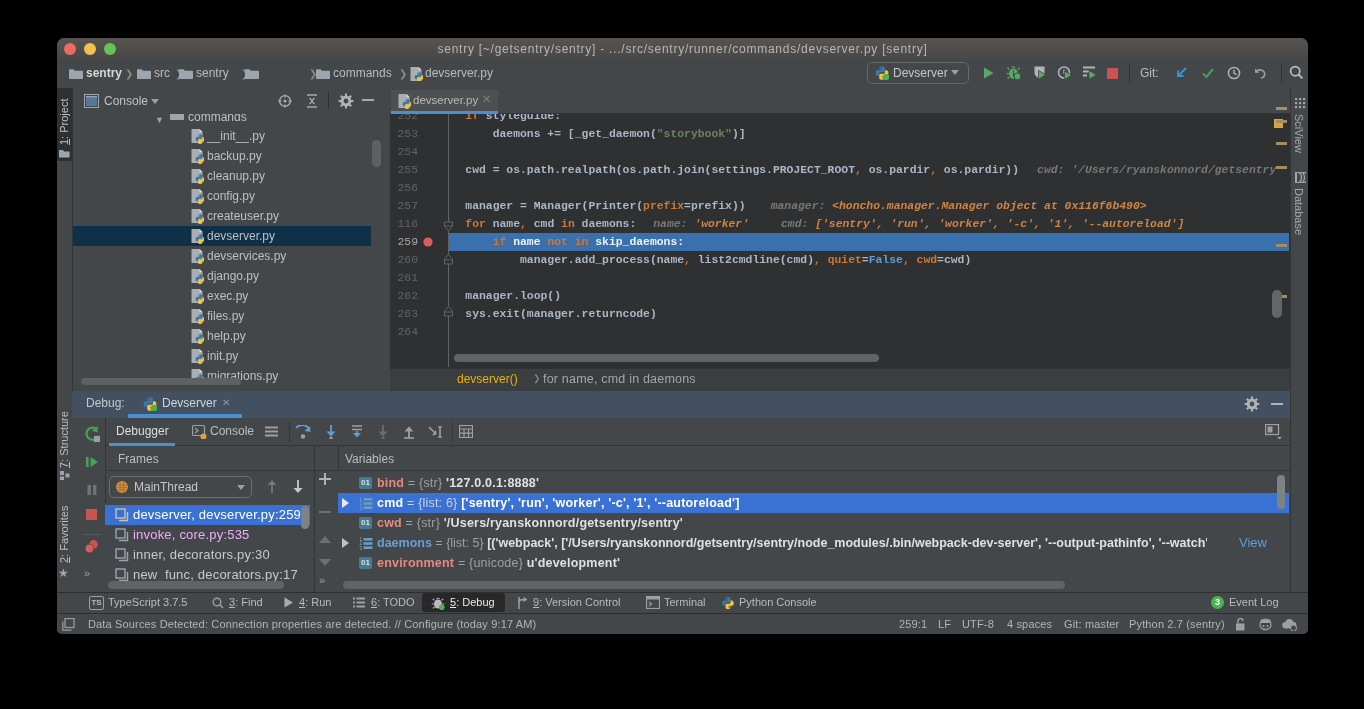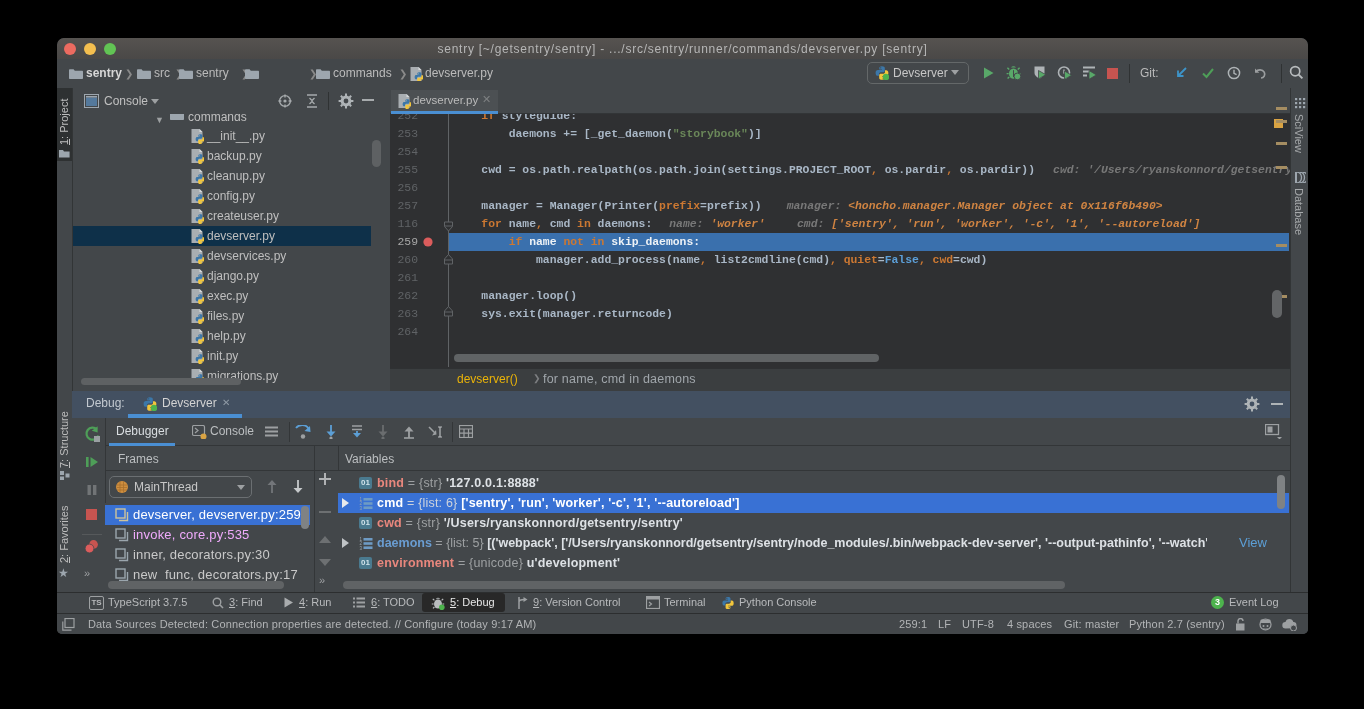--- a/index.html
+++ b/index.html
@@ -23,21 +23,21 @@
   .seg{font-size:12px;color:#bbbbbb;}
   .combo{position:absolute;border:1px solid #646869;border-radius:5px;box-sizing:border-box;}
   .vtextup{position:absolute;transform-origin:0 0;transform:rotate(-90deg);white-space:nowrap;
            font-size:11px;color:#bdbdbd;}
   .vtextdn{position:absolute;writing-mode:vertical-rl;white-space:nowrap;font-size:11px;color:#a6a9ab;}
   .trow{position:absolute;left:0;width:100%;height:20px;line-height:20px;white-space:nowrap;}
   .trow svg{position:absolute;top:2px;}
   .trow span{position:absolute;}
   .gnum{position:absolute;left:0;width:28px;height:18px;line-height:18px;text-align:right;
         font-family:"Liberation Mono",monospace;font-size:11.4px;}
-  .cline{position:absolute;left:64px;height:18px;line-height:18px;white-space:pre;
+  .cline{position:absolute;left:48px;height:18px;line-height:18px;white-space:pre;
          font-family:"Liberation Mono",monospace;font-size:11.4px;color:#a9b7c6;font-weight:bold;}
   .hintg{color:#787878;font-style:italic;}
   .hinto{color:#d08442;font-style:italic;font-weight:bold;}
   .estripe{position:absolute;left:886px;width:11px;height:3px;background:#a58d62;}
 </style>
 </head>
 <body>
 <div class="window">
 
   <div class="titlebar">

